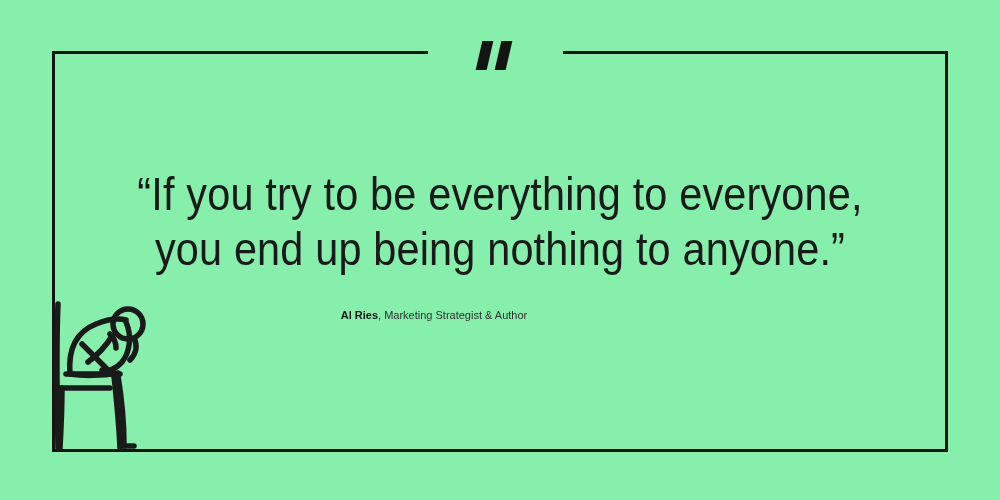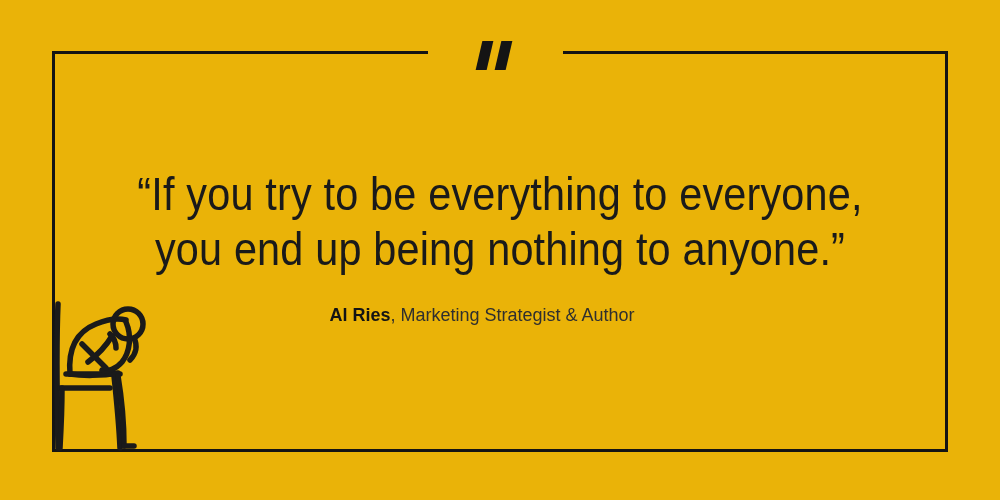--- a/index.html
+++ b/index.html
@@ -12,21 +12,21 @@
     height: 500px;
     overflow: hidden;
     font-family: "Liberation Sans", sans-serif;
     -webkit-font-smoothing: antialiased;
   }
 
   #quote-card {
     position: relative;
     width: 1000px;
     height: 500px;
-    background: #eab308;
+    background: #86efac;
   }
 
   
   .frame-edge {
     position: absolute;
     background: #141414;
   }
   #frame-left   { left: 52px;  top: 51px;  width: 3px;   height: 401px; }
   #frame-right  { left: 945px; top: 51px;  width: 3px;   height: 401px; }
   #frame-bottom { left: 52px;  top: 449px; width: 896px; height: 3px;  }
@@ -70,24 +70,23 @@
     white-space: pre-line;
   }
 
   
   #attribution {
     position: absolute;
     left: 0;
     top: 304px;
     width: 868px;
     text-align: center;
-    font-size: 18px;
+    font-size: 11px;
     line-height: 22px;
     color: #2b2b2b;
-    padding-left: 48px;
   }
   #attribution-name {
     font-weight: 700;
     color: #141414;
   }
   #attribution-role {
     font-weight: 400;
     color: #2f2f2f;
   }
 

